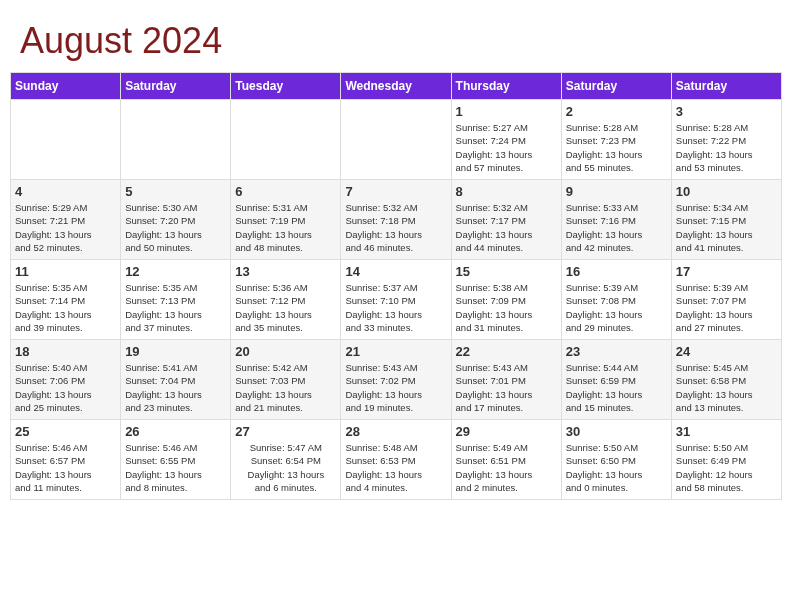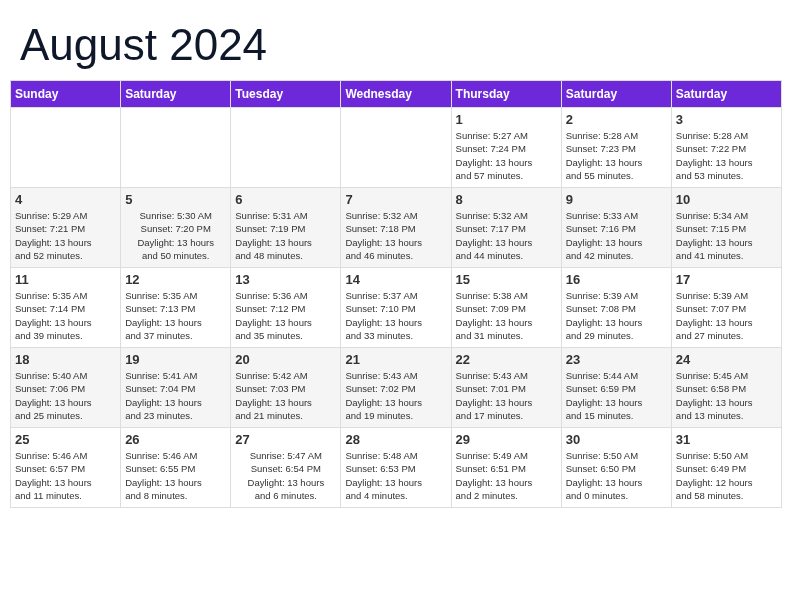--- a/index.html
+++ b/index.html
@@ -31,23 +31,23 @@
     }
     .logo-icon {
       width: 28px;
       height: 28px;
       margin-left: 2px;
     }
     .title-block {
       text-align: right;
     }
     .month-title {
-      font-size: 44px;
+      font-size: 36px;
       font-weight: 300;
-      color: #0f172a;
+      color: #7f1d1d;
     }
     .subtitle {
       font-size: 14px;
       color: #555;
     }
     .calendar {
       width: 100%;
       border-collapse: collapse;
       margin-top: 5px;
     }
@@ -138,21 +138,21 @@
       <tr>
         <td>
           <div class="day-number">4</div>
           <div class="day-info" style="white-space: pre-line;">Sunrise: 5:29 AM
 Sunset: 7:21 PM
 Daylight: 13 hours
 and 52 minutes.</div>
         </td>
         <td>
           <div class="day-number">5</div>
-          <div class="day-info" style="white-space: pre-line; text-align: center;">Sunrise: 5:30 AM
+          <div class="day-info" style="white-space: pre-line;">Sunrise: 5:30 AM
 Sunset: 7:20 PM
 Daylight: 13 hours
 and 50 minutes.</div>
         </td>
         <td>
           <div class="day-number">6</div>
           <div class="day-info" style="white-space: pre-line;">Sunrise: 5:31 AM
 Sunset: 7:19 PM
 Daylight: 13 hours
 and 48 minutes.</div>

